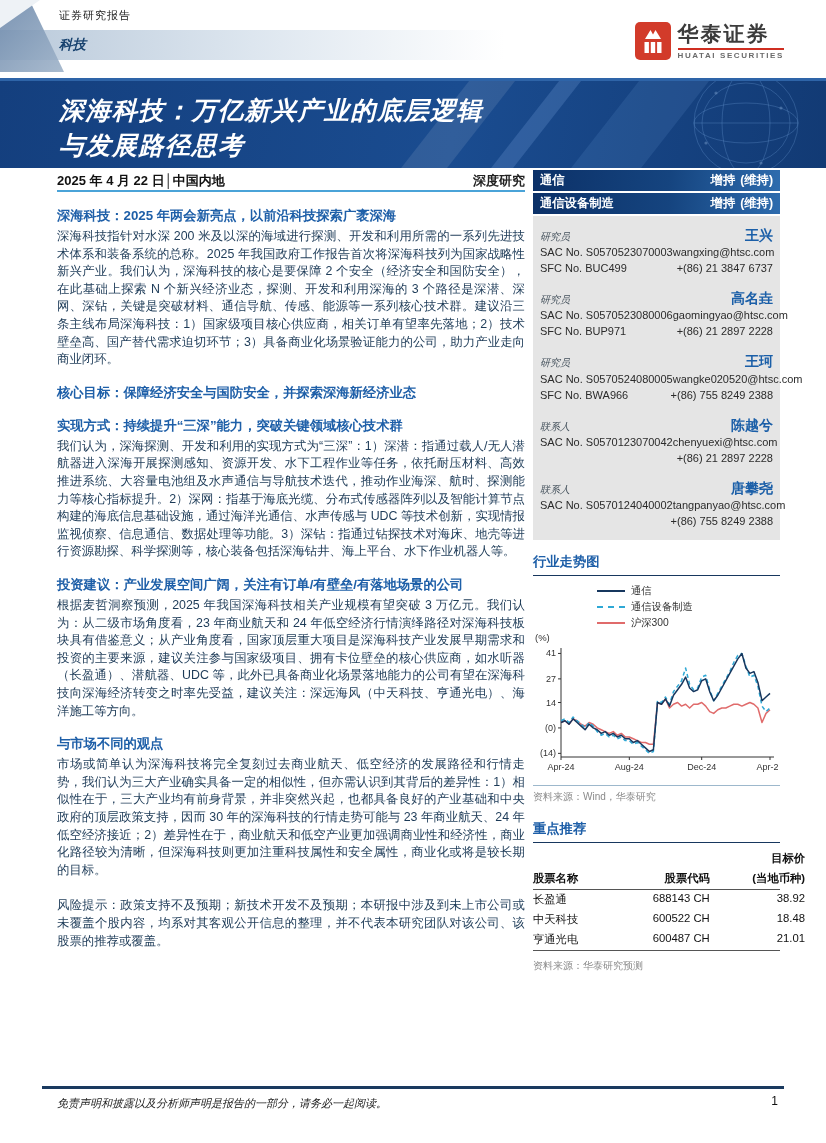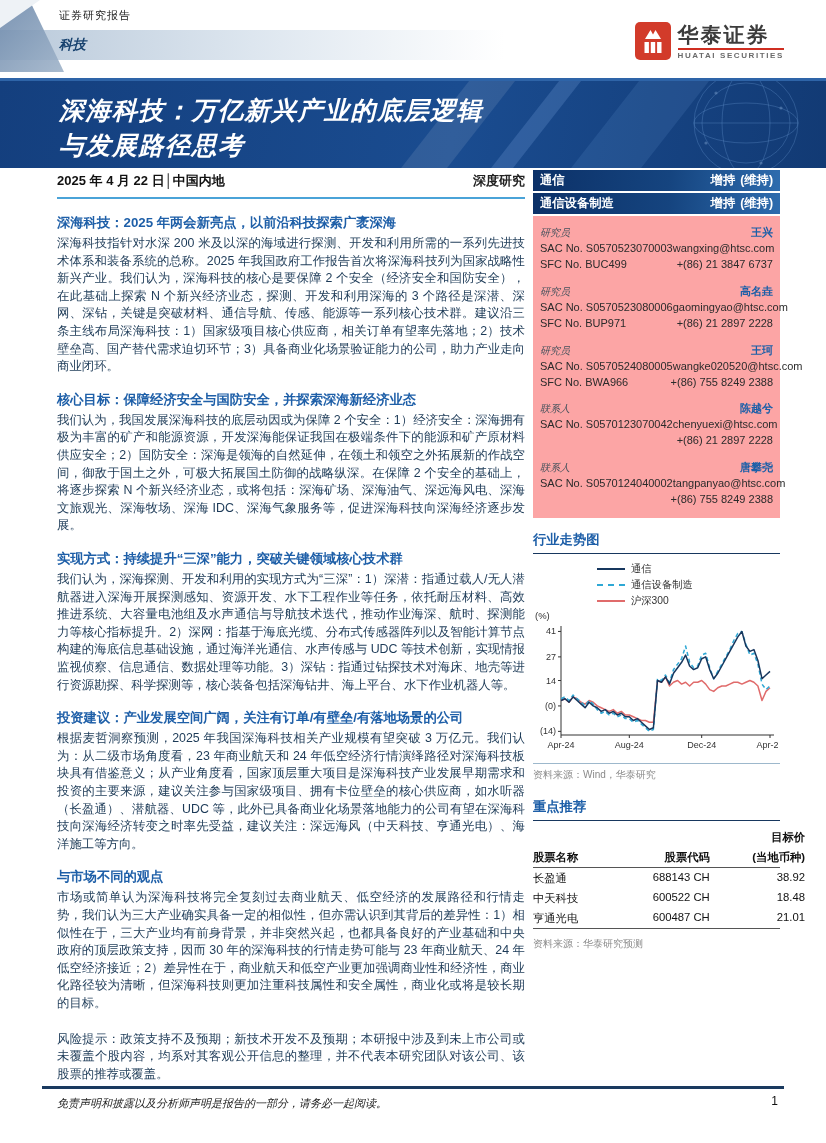--- a/index.html
+++ b/index.html
@@ -9,21 +9,21 @@
 
   
   .report-type { position:absolute; left:59px; top:8px; font-size:11px; color:#222; letter-spacing:1px; }
   .industry-band { position:absolute; left:0; top:30px; width:560px; height:30px;
     background:linear-gradient(90deg,#b9c9da 0%,#dde6ef 45%,#ffffff 90%); }
   .deco-tri1 { position:absolute; left:0; top:0; width:64px; height:72px;
     background:linear-gradient(135deg,#6d89ab,#9fb3c9); clip-path:polygon(0 0,46% 0,100% 100%,0 100%); opacity:.9; }
   .deco-tri2 { position:absolute; left:0; top:0; width:40px; height:28px; background:#eef2f6; clip-path:polygon(0 0,100% 0,0 100%); }
   .industry-tag { position:absolute; left:59px; top:36px; font-size:13.5px; font-weight:bold; color:#16416e; font-style:italic; }
 
-  .logo { position:absolute; right:42px; top:22px; display:flex; align-items:flex-end; gap:7px; }
+  .logo { position:absolute; right:42px; top:22px; display:flex; align-items:center; gap:7px; }
   .logo-mark { width:36px; height:38px; }
   .logo-text { display:flex; flex-direction:column; }
   .logo-cn { font-size:21px; font-weight:bold; color:#3c3c3c; letter-spacing:2px; line-height:1.15; }
   .logo-rule { height:2px; background:#cf2e21; margin:1px 0 1px; }
   .logo-en { font-size:8px; color:#6b6b6b; letter-spacing:1.6px; font-weight:bold; }
 
   
   .banner { position:absolute; left:0; top:78px; width:826px; height:90px;
     background:linear-gradient(100deg,#143f7e 0%,#1a4c90 55%,#123a74 100%);
     border-top:3px solid #2e64a8; overflow:hidden; }
@@ -34,41 +34,41 @@
   .banner .globe { position:absolute; right:10px; top:-18px; opacity:.55; }
   .banner-title { position:absolute; left:59px; top:12px; color:#fff; font-size:25px; font-weight:bold;
     letter-spacing:1.5px; line-height:1.38; font-style:italic; }
 
   
   .main-col { position:absolute; left:57px; top:172px; width:468px; }
   .side-col { position:absolute; left:533px; top:170px; width:247px; }
 
   .research-label { font-size:13.5px; font-weight:bold; color:#1e5fa8; margin-bottom:9px; }
   .date-row { display:flex; justify-content:space-between; align-items:center; font-size:13px; color:#111;
-    font-weight:600; padding-bottom:7px; border-bottom:2px solid #4aa3d8; }
+    font-weight:600; border-bottom:2px solid #4aa3d8; }
   .depth { font-size:13px; color:#222; font-weight:600; }
 
   .section { margin-top:15px; text-align:justify; }
   .section h3 { font-size:13.3px; color:#1e5fa8; font-weight:bold; margin-bottom:3px; line-height:1.35; }
   .section p { font-size:12.4px; color:#1c3a57; line-height:1.42; }
   .section.risk { margin-top:18px; }
 
   
   .rating-row { display:flex; justify-content:space-between; align-items:center; height:21px; margin-bottom:2px;
     padding:0 7px; background:linear-gradient(95deg,#0c3168 0%,#15447f 55%,#2e6cae 100%);
     color:#fff; font-size:12.3px; font-weight:bold; }
   .rating-right { display:flex; gap:5px; }
 
   
-  .analyst-panel { background:#fca5a5; padding:9px 7px 10px; margin-top:1px; }
+  .analyst-panel { background:#e5e5e5; padding:9px 7px 10px; margin-top:1px; }
   .analyst { margin-bottom:11px; }
   .analyst:last-child { margin-bottom:0; }
   .a-row { display:flex; justify-content:space-between; align-items:baseline; line-height:1.45; }
   .a-role { font-size:10px; color:#44515c; font-style:italic; }
-  .a-name { font-size:11px; font-weight:bold; color:#1b5fa8; }
+  .a-name { font-size:14px; font-weight:bold; color:#1b5fa8; }
   .a-small { font-size:11px; color:#2b2b2b; white-space:nowrap; }
 
   
   .chart-block { margin-top:13px; }
   .block-title { font-size:13.3px; font-weight:bold; color:#1e5fa8; padding-bottom:4px; border-bottom:1.5px solid #17375e; }
   .legend { margin:8px 0 0 64px; display:flex; flex-direction:column; gap:2px; }
   .legend-item { display:flex; align-items:center; gap:6px; font-size:10.3px; color:#333; }
   .legend-line { width:28px; border-top:2px solid #17375e; }
   .legend-line.dashed { border-top:2px dashed #2ea8d5; }
   .legend-line.red { border-top:2px solid #e06b6b; }
@@ -148,21 +148,20 @@
       <span>2025 年 4 月 22 日│中国内地</span>
       <span class="depth">深度研究</span>
     </div>
 
     <div class="section">
       <h3>深海科技：2025 年两会新亮点，以前沿科技探索广袤深海</h3>
       <p>深海科技指针对水深 200 米及以深的海域进行探测、开发和利用所需的一系列先进技术体系和装备系统的总称。2025 年我国政府工作报告首次将深海科技列为国家战略性新兴产业。我们认为，深海科技的核心是要保障 2 个安全（经济安全和国防安全），在此基础上探索 N 个新兴经济业态，探测、开发和利用深海的 3 个路径是深潜、深网、深钻，关键是突破材料、通信导航、传感、能源等一系列核心技术群。建议沿三条主线布局深海科技：1）国家级项目核心供应商，相关订单有望率先落地；2）技术壁垒高、国产替代需求迫切环节；3）具备商业化场景验证能力的公司，助力产业走向商业闭环。</p>
     </div>
     <div class="section">
       <h3>核心目标：保障经济安全与国防安全，并探索深海新经济业态</h3>
-      <p>我们认为，我国发展深海科技的底层动因或为保障 2 个安全：1）经济安全：深海拥有极为丰富的矿产和能源资源，开发深海能保证我国在极端条件下的能源和矿产原材料供应安全；2）国防安全：深海是领海的自然延伸，在领土和领空之外拓展新的作战空间，御敌于国土之外，可极大拓展国土防御的战略纵深。在保障 2 个安全的基础上，将逐步探索 N 个新兴经济业态，或将包括：深海矿场、深海油气、深远海风电、深海文旅观光、深海牧场、深海 IDC、深海气象服务等，促进深海科技向深海经济逐步发展。</p>
     </div>
     <div class="section">
       <h3>实现方式：持续提升“三深”能力，突破关键领域核心技术群</h3>
       <p>我们认为，深海探测、开发和利用的实现方式为“三深”：1）深潜：指通过载人/无人潜航器进入深海开展探测感知、资源开发、水下工程作业等任务，依托耐压材料、高效推进系统、大容量电池组及水声通信与导航技术迭代，推动作业海深、航时、探测能力等核心指标提升。2）深网：指基于海底光缆、分布式传感器阵列以及智能计算节点构建的海底信息基础设施，通过海洋光通信、水声传感与 UDC 等技术创新，实现情报监视侦察、信息通信、数据处理等功能。3）深钻：指通过钻探技术对海床、地壳等进行资源勘探、科学探测等，核心装备包括深海钻井、海上平台、水下作业机器人等。</p>
     </div>
     <div class="section">
       <h3>投资建议：产业发展空间广阔，关注有订单/有壁垒/有落地场景的公司</h3>
       <p>根据麦哲洞察预测，2025 年我国深海科技相关产业规模有望突破 3 万亿元。我们认为：从二级市场角度看，23 年商业航天和 24 年低空经济行情演绎路径对深海科技板块具有借鉴意义；从产业角度看，国家顶层重大项目是深海科技产业发展早期需求和投资的主要来源，建议关注参与国家级项目、拥有卡位壁垒的核心供应商，如水听器（长盈通）、潜航器、UDC 等，此外已具备商业化场景落地能力的公司有望在深海科技向深海经济转变之时率先受益，建议关注：深远海风（中天科技、亨通光电）、海洋施工等方向。</p>
     </div>
     <div class="section">

